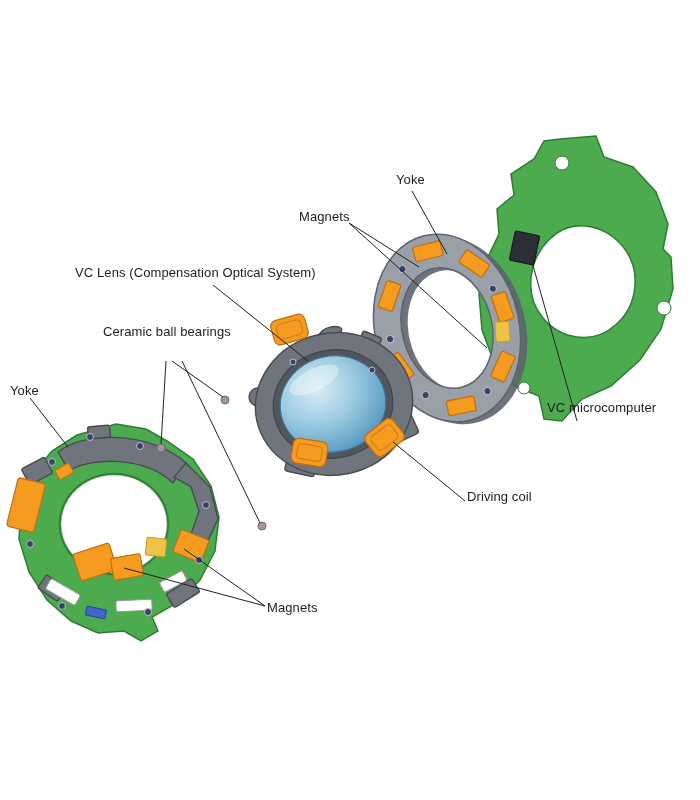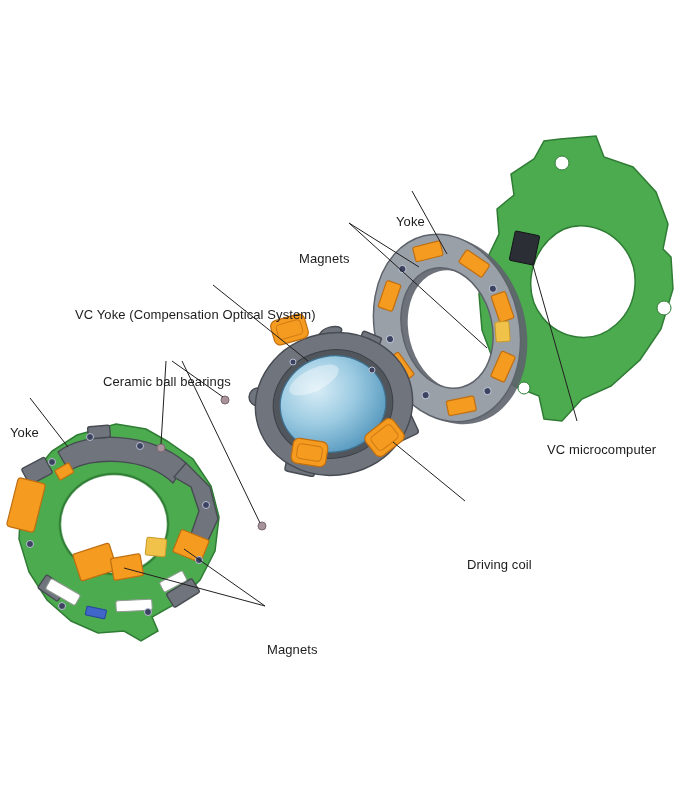--- a/index.html
+++ b/index.html
@@ -1,19 +1,19 @@
 <!DOCTYPE html>
 <html style="--background: #ffffff; --pcb-green: #4cab4f; --pcb-green-dark: #2f7c34; --magnet-orange: #f59b20; --magnet-orange-dark: #c06f10; --yoke-gray: #9aa0a8; --yoke-gray-dark: #5e636b; --frame-gray: #70757d; --frame-gray-dark: #474b52; --lens-blue: #8fc3dd; --screw-navy: #3c4360; --ball-mauve: #a8929b; --accent-yellow: #f0c24a; --slot-blue: #3f66c8; --chip-dark: #2b2e35; --label-text: #1c1c1e; --leader-line: #231f20;"><head>
 <meta charset="utf-8">
 <style>
   * { margin:0; padding:0; box-sizing:border-box; }
   html,body { width:700px; height:800px; background:#ffffff; font-family:"Liberation Sans", sans-serif; }
   .stage { position:relative; width:700px; height:800px; background:var(--background,#ffffff); overflow:hidden; }
   .stage svg { position:absolute; left:0; top:0; }
-  .lbl { position:absolute; font-size:13px; line-height:1.2; color:var(--label-text,#1c1c1e); white-space:nowrap; letter-spacing:.1px;margin-top:42px; }
+  .lbl { position:absolute; font-size:13px; line-height:1.2; color:var(--label-text,#1c1c1e); white-space:nowrap; letter-spacing:.1px; }
 
   .pcb        { fill:var(--pcb-green,#4cab4f); stroke:var(--pcb-green-dark,#2f7c34); stroke-width:1.5; fill-rule:evenodd; }
   .hole       { fill:#ffffff; stroke:var(--pcb-green-dark,#2f7c34); stroke-width:1; }
   .chip       { fill:var(--chip-dark,#2b2e35); stroke:#15171b; stroke-width:1; }
   .ring       { fill:var(--yoke-gray,#9aa0a8); stroke:var(--yoke-gray-dark,#5e636b); stroke-width:1.5; fill-rule:evenodd; }
   .ring-shadow{ fill:var(--yoke-gray-dark,#5e636b); fill-rule:evenodd; opacity:.9; }
   .magnet     { fill:var(--magnet-orange,#f59b20); stroke:var(--magnet-orange-dark,#c06f10); stroke-width:1.2; }
   .magnet-inner { fill:none; stroke:var(--magnet-orange-dark,#c06f10); stroke-width:1; opacity:.75; }
   .screw      { fill:var(--screw-navy,#3c4360); stroke:#b9c0d2; stroke-width:1; }
   .frame      { fill:var(--frame-gray,#70757d); stroke:var(--frame-gray-dark,#474b52); stroke-width:1.4; }
@@ -139,20 +139,20 @@
       <path class="leader" d="M30,398 L68,447"></path>
       <path class="leader" d="M577,421 L532,262"></path>
       <path class="leader" d="M465,501 L393,442"></path>
       <path class="leader" d="M265,606 L124,568"></path>
       <path class="leader" d="M265,606 L184,549"></path>
     </g>
   </svg>
 
   <div class="lbl" style="left:396px; top:172px;">Yoke</div>
   <div class="lbl" style="left:299px; top:209px;">Magnets</div>
-  <div class="lbl" style="left:75px; top:265px;">VC Yoke (Compensation Optical System)</div>
-  <div class="lbl" style="left:103px; top:332px;text-align:right;">Ceramic ball bearings</div>
+  <div class="lbl" style="left:75px; top:265px;">VC Lens (Compensation Optical System)</div>
+  <div class="lbl" style="left:103px; top:324px;text-align:right;">Ceramic ball bearings</div>
   <div class="lbl" style="left:10px; top:383px;">Yoke</div>
   <div class="lbl" style="left:547px; top:400px;">VC microcomputer</div>
-  <div class="lbl" style="left:467px; top:515px;">Driving coil</div>
+  <div class="lbl" style="left:467px; top:489px;">Driving coil</div>
   <div class="lbl" style="left:267px; top:600px;">Magnets</div>
 
 </div>
 
 </body></html>

